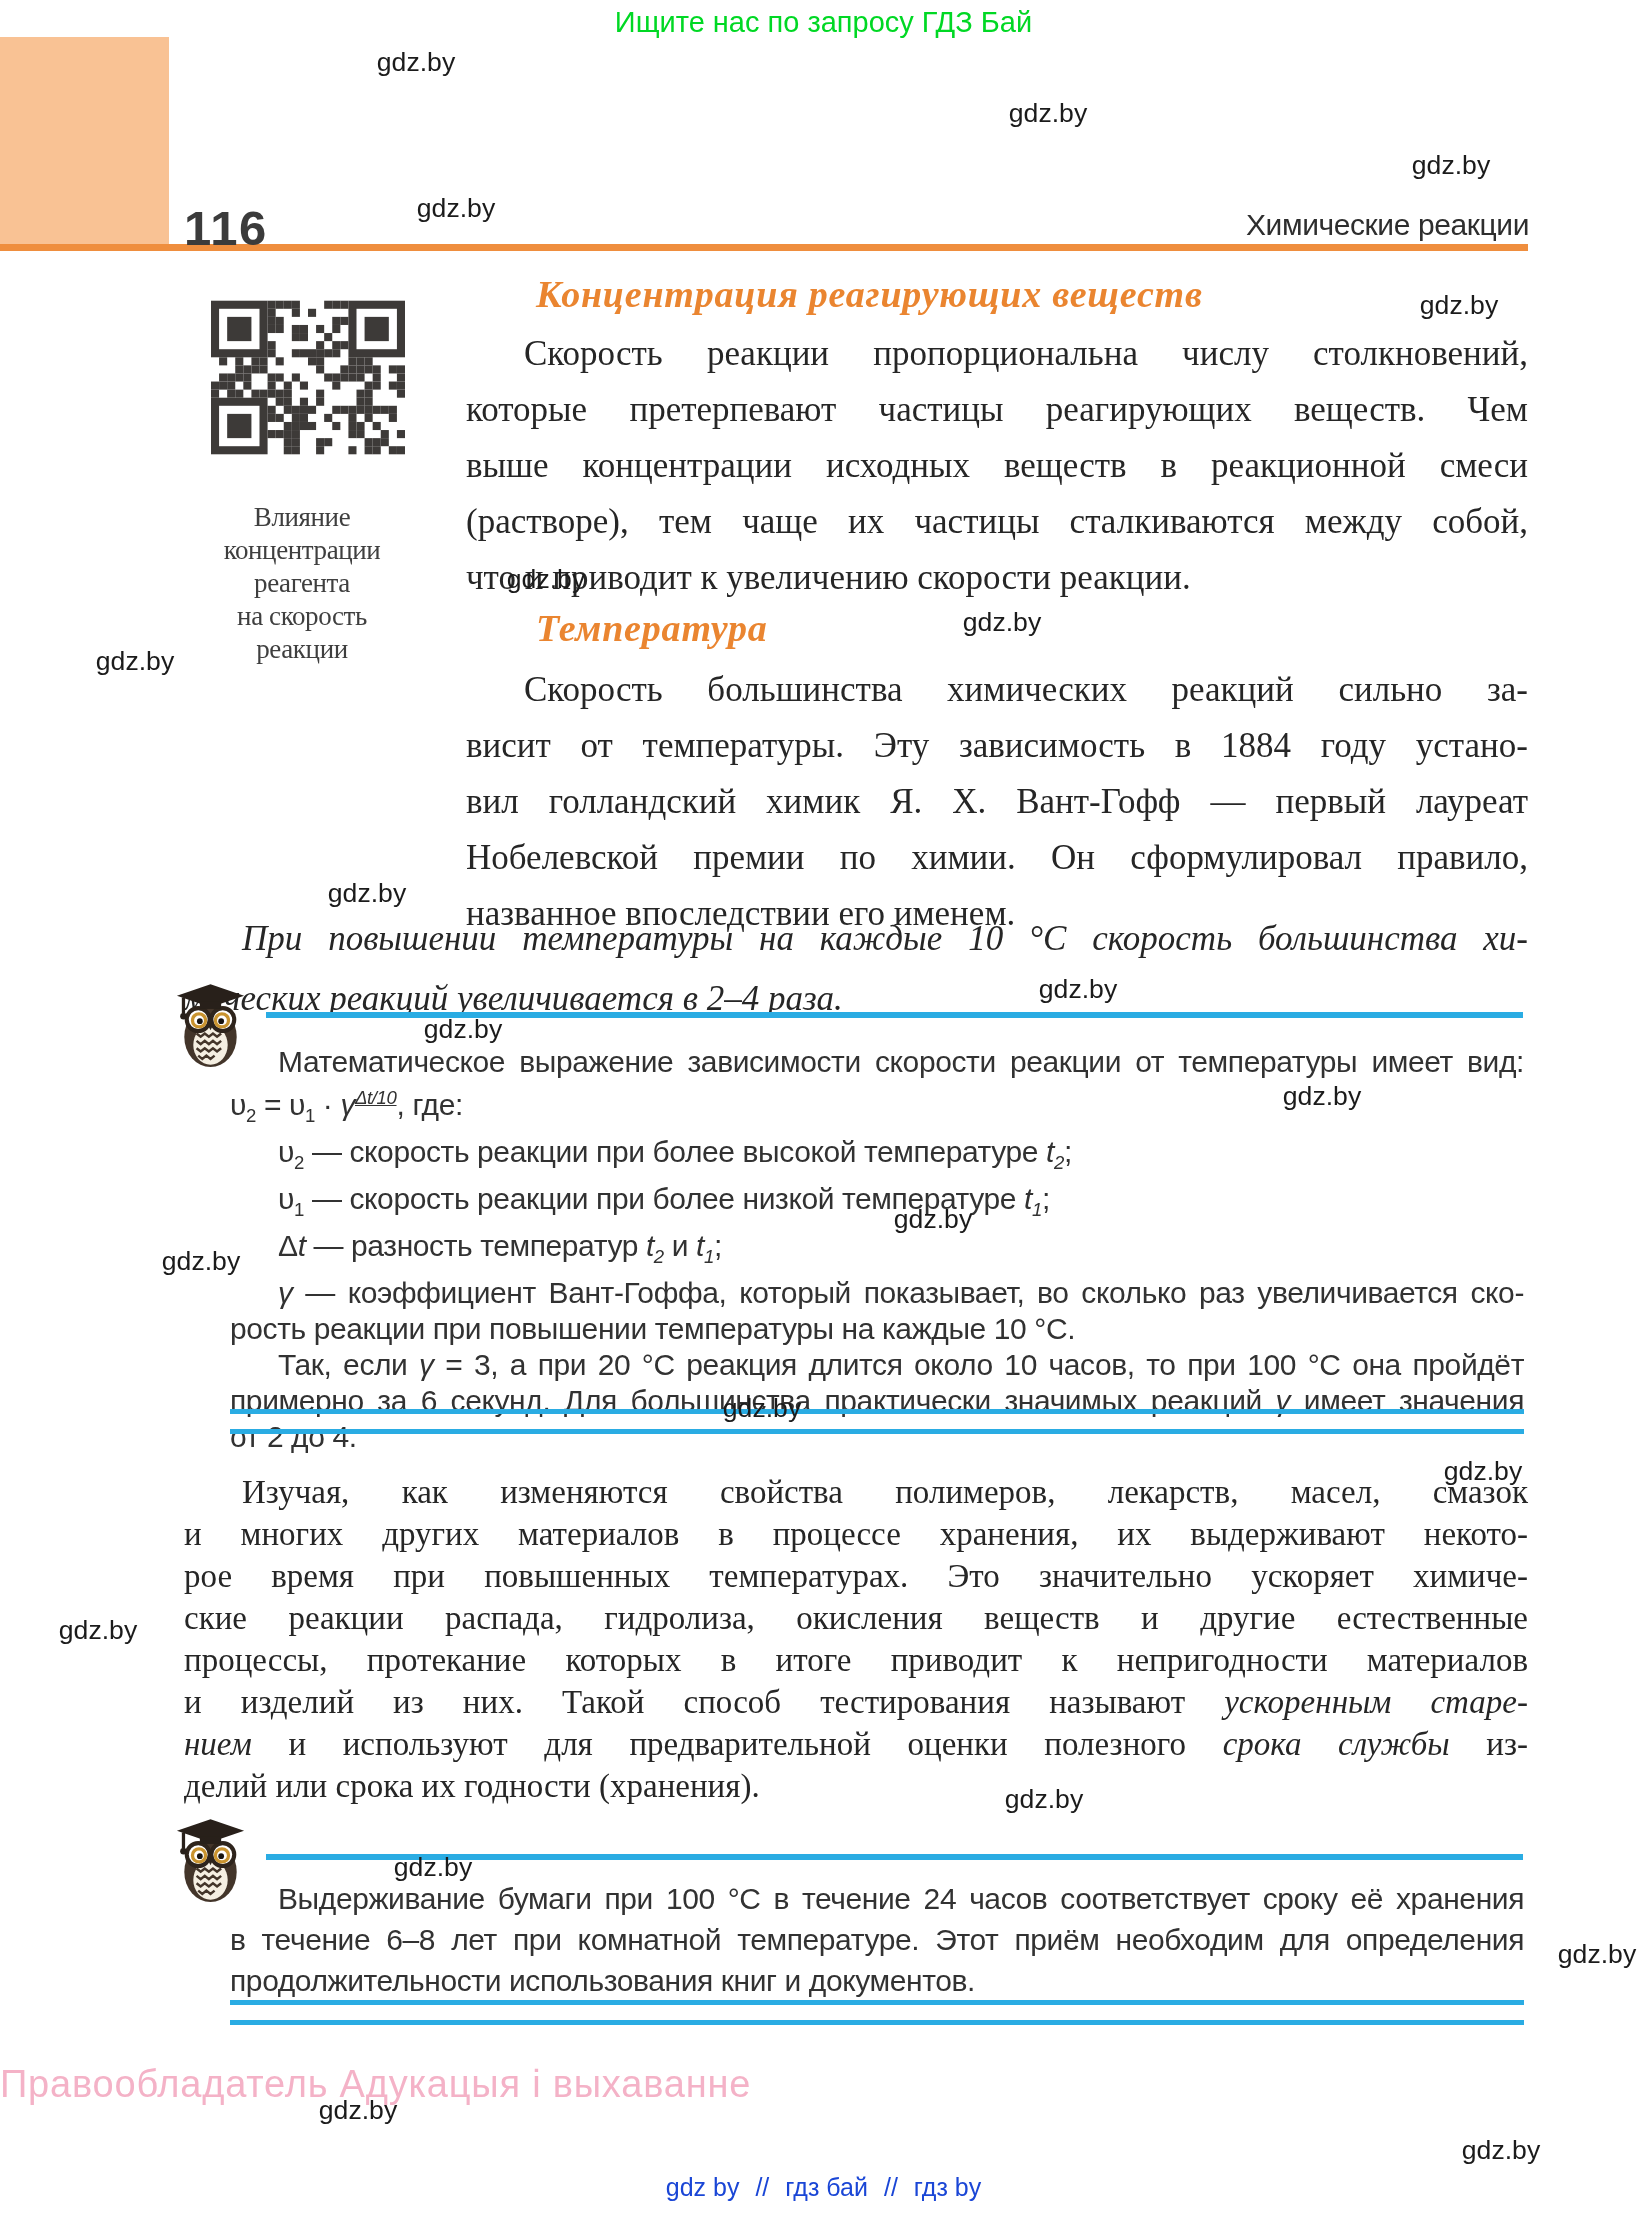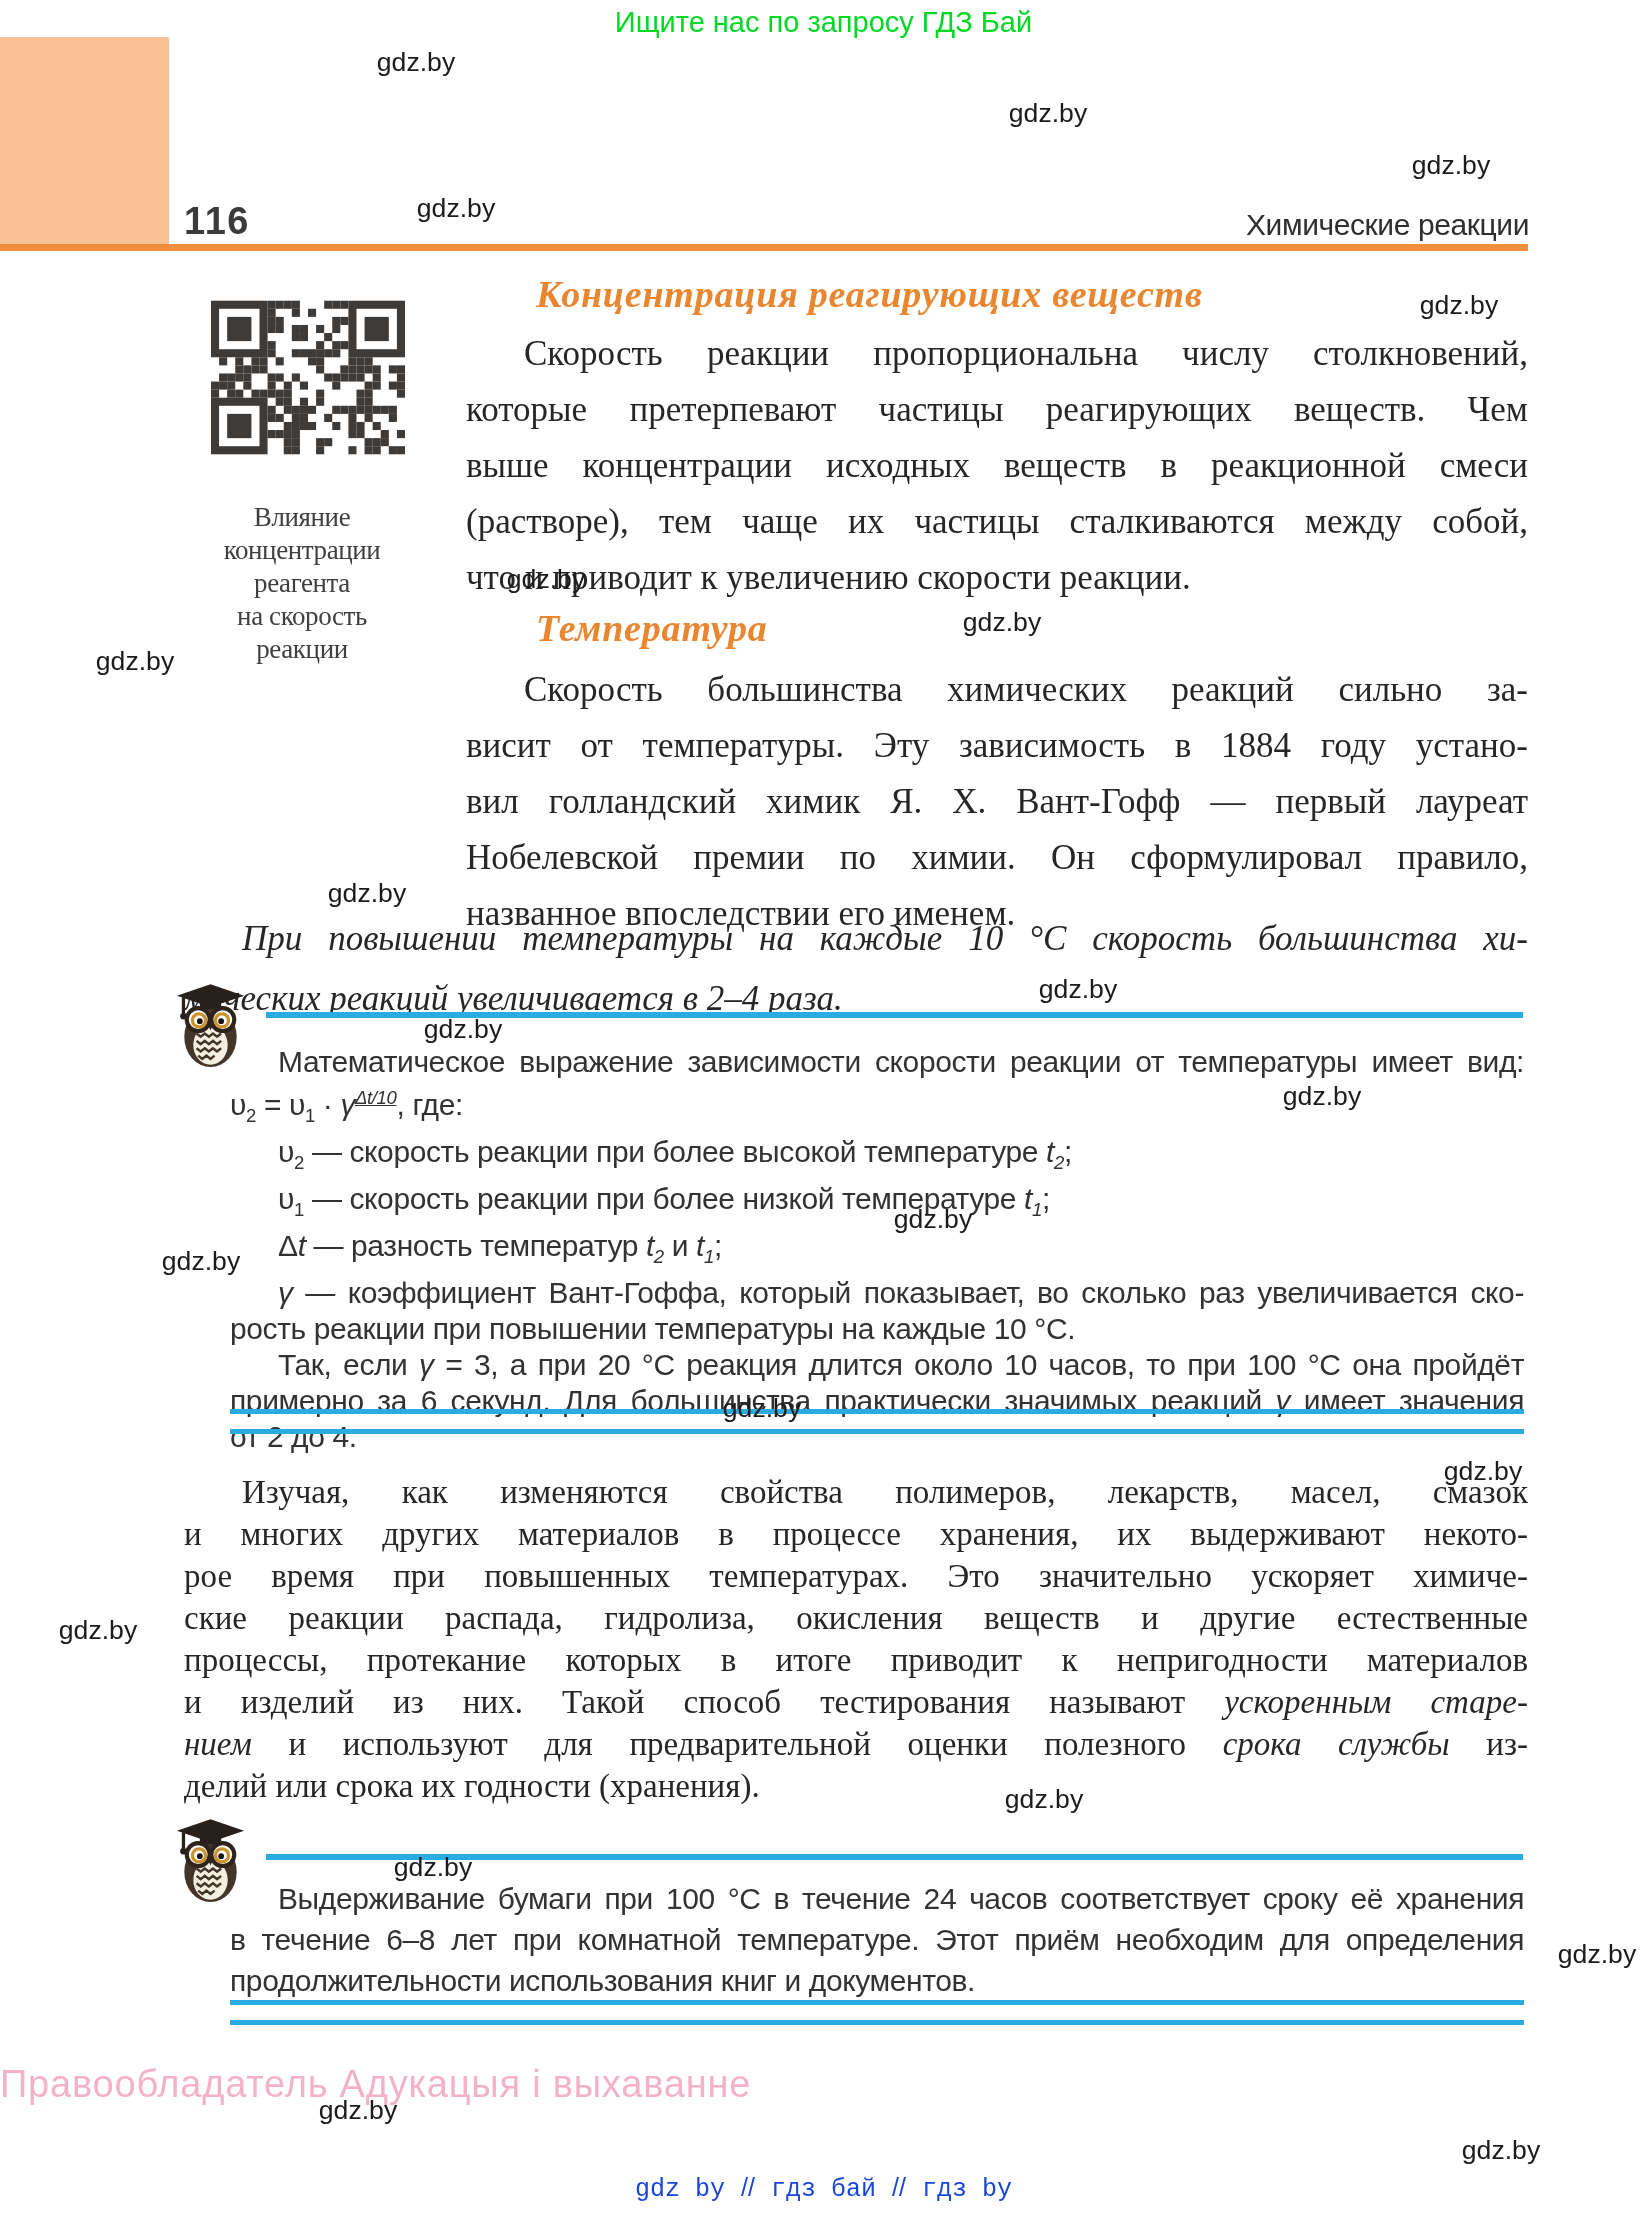--- a/index.html
+++ b/index.html
@@ -9,21 +9,21 @@
   }
   
   .banner{
     position:absolute;top:6.4px;left:0;width:100%;text-align:center;
     font-family:"Liberation Sans", sans-serif;font-size:29px;color:var(--banner-green,#00d824);
   }
   .orange-panel{position:absolute;left:0;top:37px;width:169px;height:209px;background:var(--panel-orange,#f9c294);}
   .header-rule{position:absolute;left:0;top:244px;width:1528px;height:7.3px;background:var(--rule-orange,#ef8e3e);}
   .page-number{
     position:absolute;left:184px;top:200px;font-family:"Liberation Sans", sans-serif;
-    font-size:38px;font-weight:600;color:#3b3b3b;letter-spacing:1.6px;
+    font-size:49px;font-weight:600;color:#3b3b3b;letter-spacing:1.6px;
   }
   .running-title{
     position:absolute;right:118px;top:208px;font-family:"Liberation Sans", sans-serif;
     font-size:30px;font-weight:500;color:#2e2e2e;letter-spacing:-0.4px;
   }
   
   .qr{position:absolute;left:211px;top:300px;width:194px;height:155px;}
   .qr-caption{
     position:absolute;left:181px;top:501px;width:242px;text-align:center;
     font-family:Liberation Serif, serif;font-size:27px;line-height:33px;color:#3f3f3f;letter-spacing:-0.4px;
@@ -66,21 +66,21 @@
   .owl1{top:977px;} .owl2{top:1812px;}
   
   .copyright{
     position:absolute;top:2063px;left:0;width:100%;
     font-family:"Liberation Sans", sans-serif;font-size:38px;color:var(--copyright-pink,#f4b2c7);letter-spacing:0.8px;
   }
   .links{
     position:absolute;top:2173px;left:0;width:100%;text-align:center;
     font-family:"Liberation Sans", sans-serif;font-size:25px;color:var(--link-blue,#1a46d6);
   }
-  .links .lnk{margin:12px 8px;cursor:pointer;font-family:Liberation Mono, monospace;}
+  .links .lnk{margin:12px 8px;cursor:pointer;}
   .links .sep{margin:0 8px;}
   
   .wm{
     position:absolute;transform:translate(-50%,-50%);
     font-family:"Liberation Sans", sans-serif;font-size:26.6px;color:#1b1b1b;white-space:nowrap;
   }
 </style>
 </head>
 <body>
 

